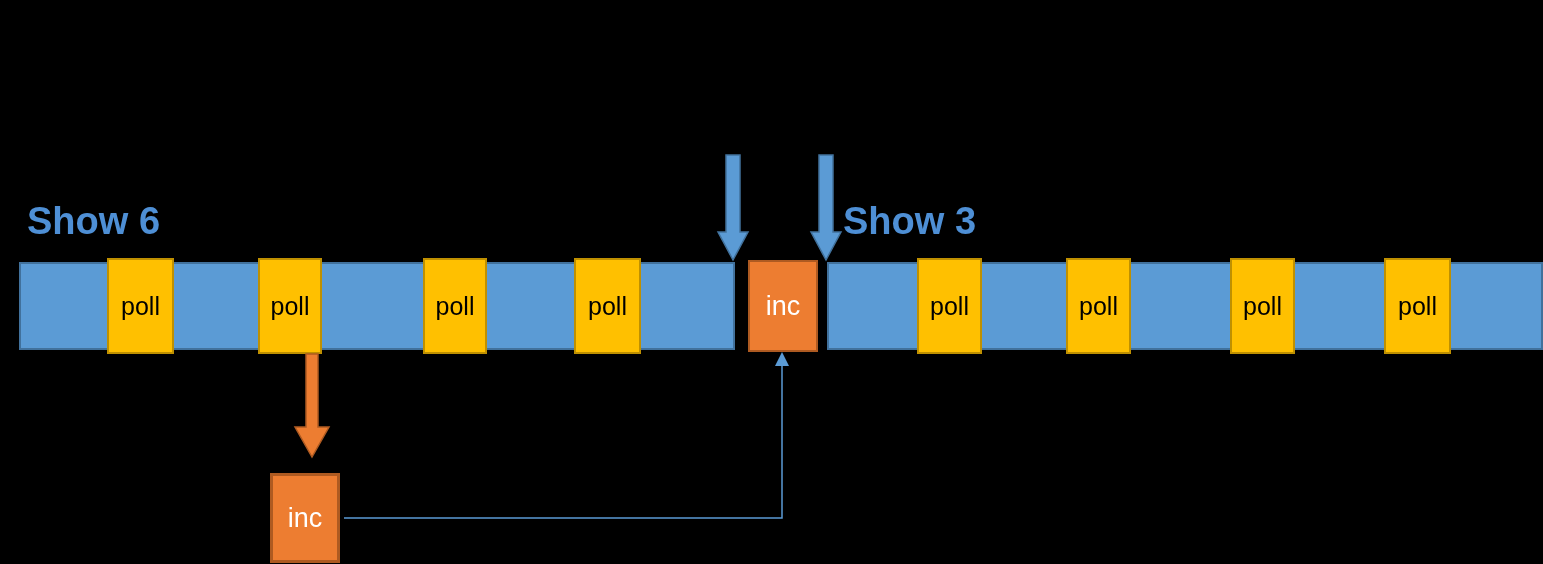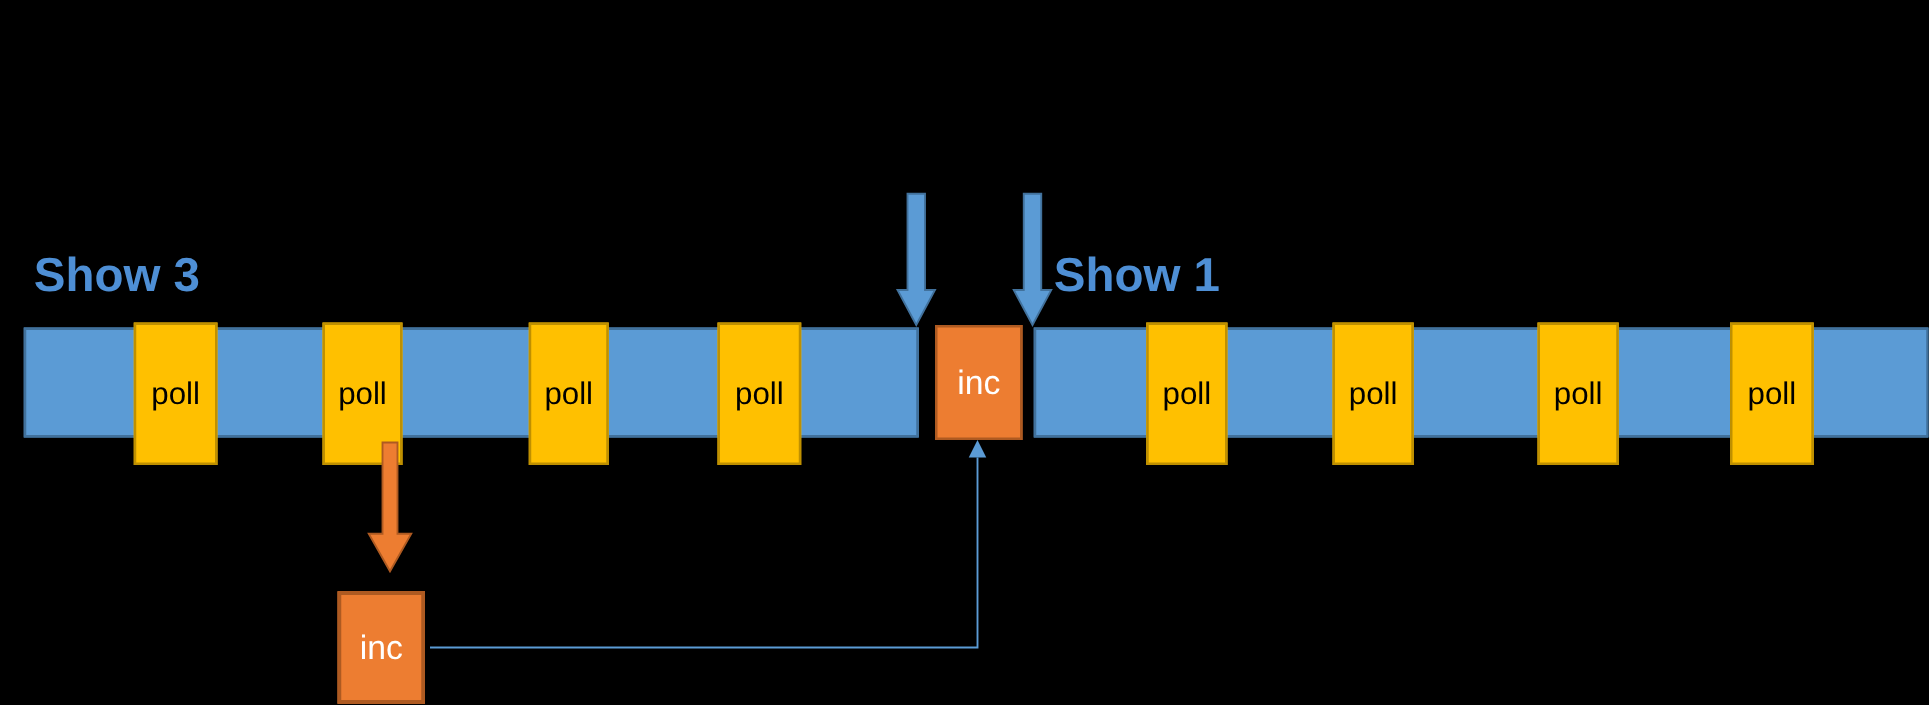--- a/index.html
+++ b/index.html
@@ -20,21 +20,21 @@
     top: 262px;
     height: 88px;
     background: var(--blue-fill);
     border: 2px solid var(--blue-border);
     box-sizing: border-box;
     z-index: 1;
   }
   .poll-block {
     position: absolute;
     top: 258px;
-    height: 114px;
+    height: 96px;
     background: var(--yellow-fill);
     border: 2px solid var(--yellow-border);
     box-sizing: border-box;
     z-index: 2;
     display: flex;
     align-items: center;
     justify-content: center;
   }
   .poll-block span {
     color: var(--poll-text);
@@ -84,23 +84,23 @@
     height: 564px;
     z-index: 3;
     pointer-events: none;
   }
 </style>
 </head>
 <body>
 
 <div id="canvas">
 
-  <div class="show-label" style="left:27px">Show 3</div>
+  <div class="show-label" style="left:27px">Show 6</div>
 
-  <div class="show-label" style="left:843px">Show 1</div>
+  <div class="show-label" style="left:843px">Show 3</div>
 
   <div id="blocks">
       <div class="strip" style="left: 19px; width: 716px;"></div>
       <div class="strip" style="left: 827px; width: 716px;"></div>
       <div class="poll-block" style="left: 107px; width: 67px;">
         <span>poll</span>
       </div>
       <div class="poll-block" style="left: 258px; width: 64px;">
         <span>poll</span>
       </div>

